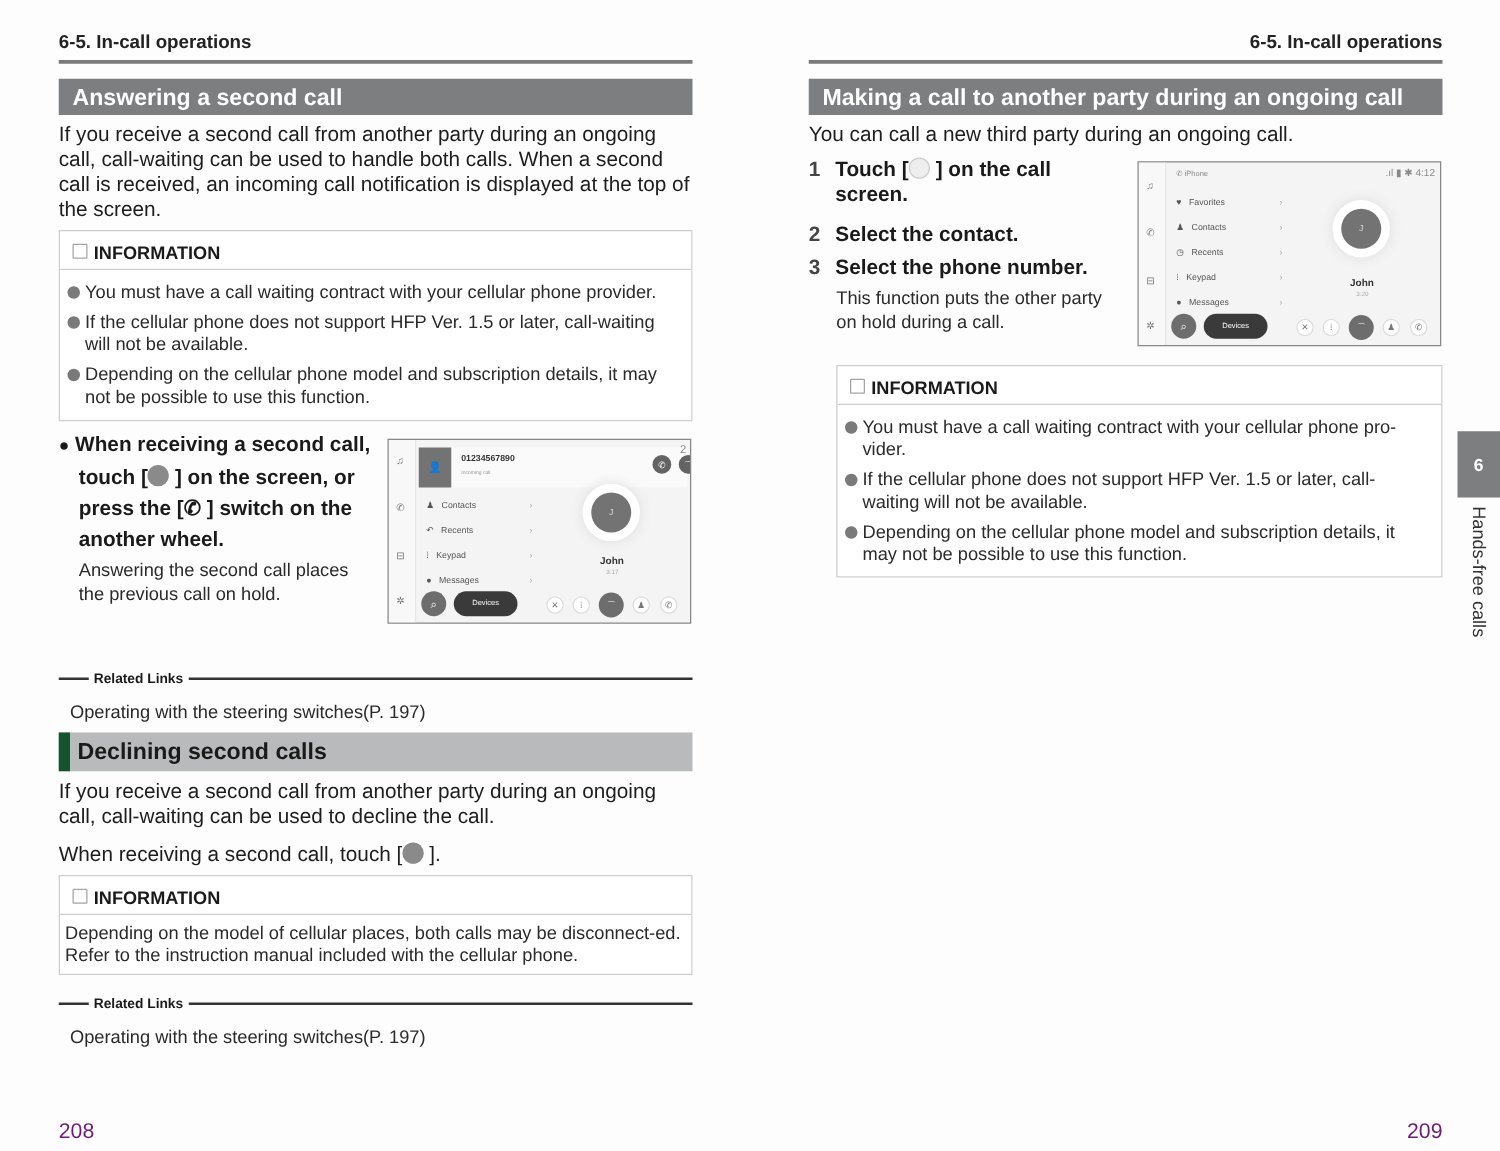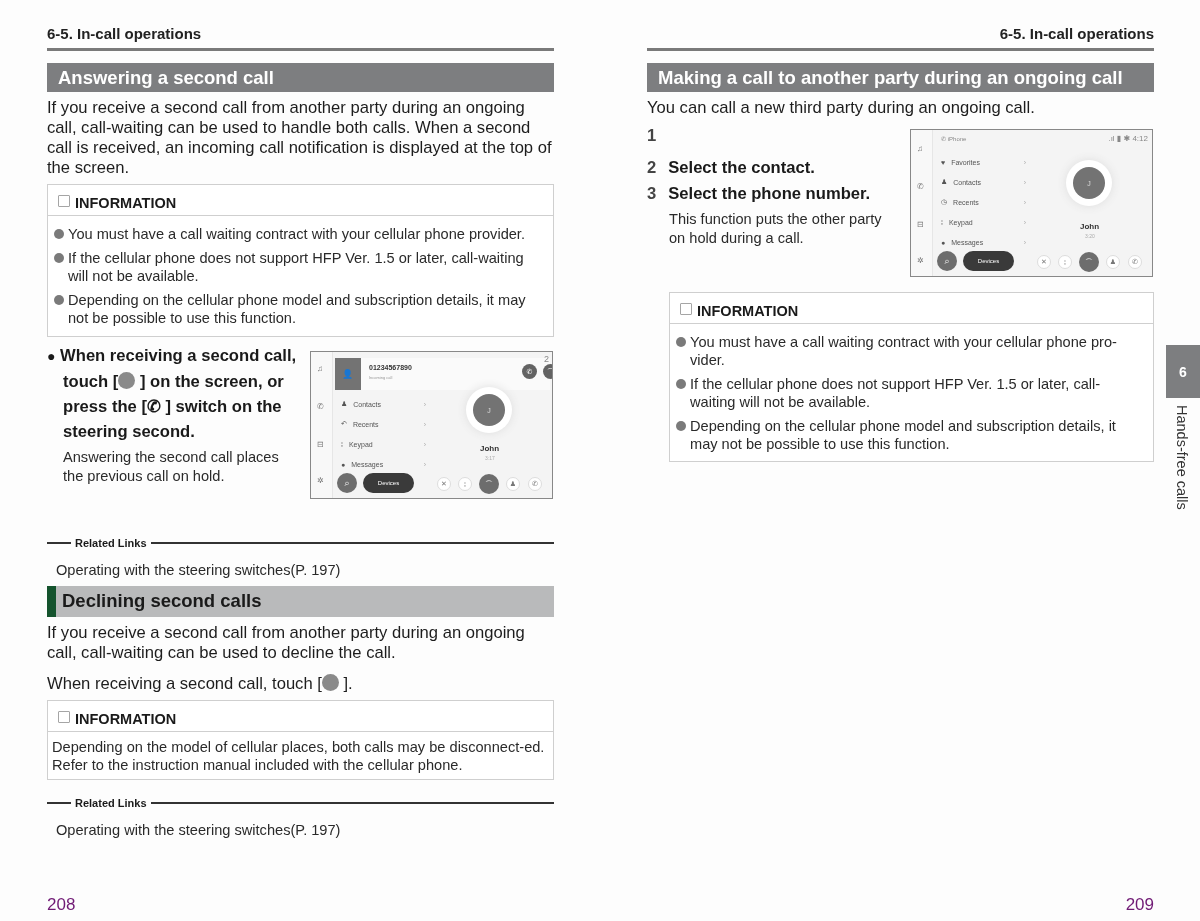--- a/index.html
+++ b/index.html
@@ -98,21 +98,21 @@
           <span>Depending on the cellular phone model and subscription details, it may not be possible to use this function.</span>
         </div>
     </div>
   </div>
 
   <div style="position:absolute;top:335px;left:0;width:260px;">
     <div class="bold-step">
       <span style="font-size:14px;">●</span> <span>When receiving a second call,</span><br>
       <span style="padding-left:16px;">touch [</span><span class="inline-icon"></span><span> ] on the screen, or</span><br>
       <span style="padding-left:16px;">press the [</span><span>✆</span><span> ] switch on the</span><br>
-      <span style="padding-left:16px;">steering second.</span>
+      <span style="padding-left:16px;">another wheel.</span>
     </div>
     <div class="sub" style="padding-left:16px;margin-top:4px;width:240px;">Answering the second call places the previous call on hold.</div>
   </div>
 
   <div class="screen" style="left:263px;top:343px;">
     <div class="rail">
       <span style="top:12px;">♫</span>
       <span style="top:50px;">✆</span>
       <span style="top:88px;">⊟</span>
       <span style="top:124px;">✲</span>
@@ -194,20 +194,21 @@
 <div class="page right">
   <div class="run-head">6-5. In-call operations</div>
   <div class="head-rule"></div>
 
   <div class="sec-title" style="top:55px;">Making a call to another party during an ongoing call</div>
   <div class="para" style="top:90px;">You can call a new third party during an ongoing call.</div>
 
   <div style="position:absolute;top:118px;left:0;width:250px;">
     <div class="bold-step" style="display:flex;gap:12px;line-height:20px;">
       <span style="color:#444;">1</span>
+      <span><span>Touch [</span><span class="inline-icon light"></span><span> ] on the call</span><br><span>screen.</span></span>
     </div>
     <div class="bold-step" style="display:flex;gap:12px;margin-top:12px;line-height:20px;">
       <span style="color:#444;">2</span>
         <span>Select the contact.</span>
     </div>
     <div class="bold-step" style="display:flex;gap:12px;margin-top:6px;line-height:20px;">
       <span style="color:#444;">3</span>
         <span>Select the phone number.</span>
     </div>
     <div class="sub" style="padding-left:22px;margin-top:6px;width:250px;">This function puts the other party on hold during a call.</div>

